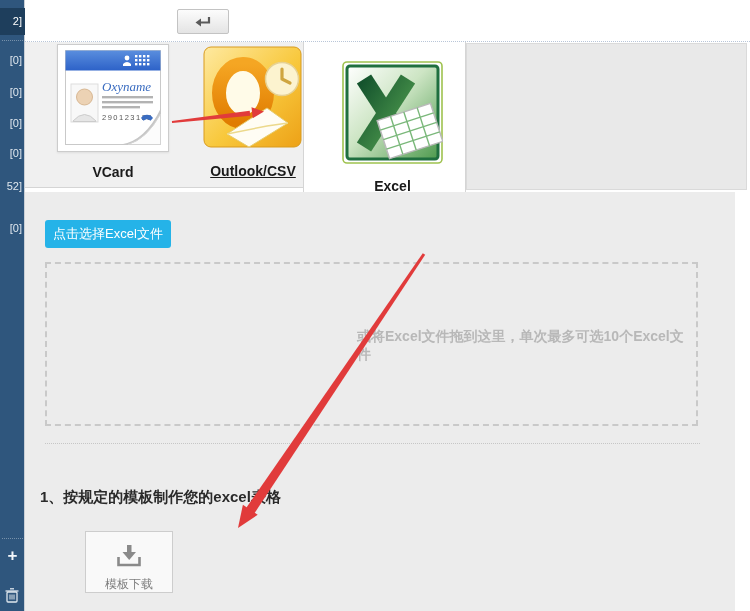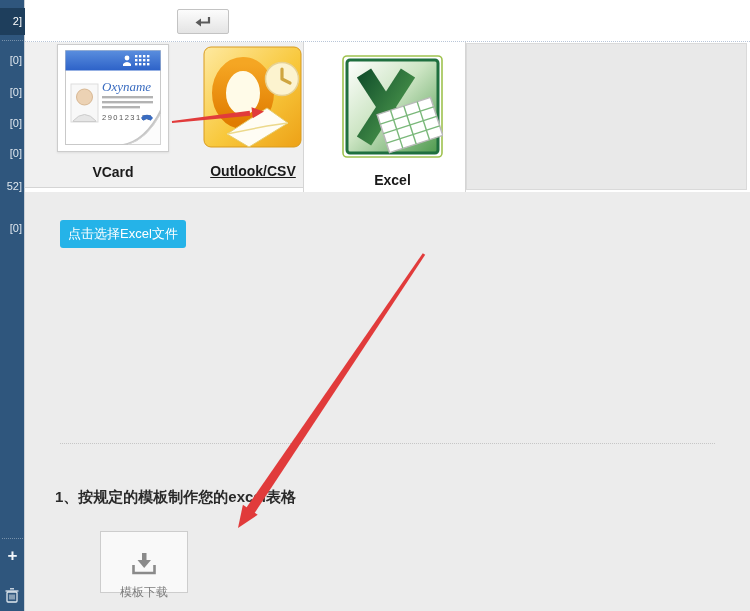--- a/index.html
+++ b/index.html
@@ -32,32 +32,32 @@
   .activeTab { position:absolute; left:278px; top:0; width:163px; height:150px; background:#fff;
     border-left:1px solid #d5d5d5; border-right:1px solid #d5d5d5; }
   .zoneB { position:absolute; left:441px; top:1px; width:281px; height:147px;
     background:#e9e9e9; border:1px solid #dadada; }
   .tabgroup { position:absolute; top:2px; text-align:center; cursor:pointer; }
   .tablabel { display:block; margin-top:12px; font-size:14px; font-weight:bold; color:#1a1a1a; }
   .vcard-box { width:112px; height:108px; background:#fff; border:1px solid #cccccc;
     padding:5px 7px; box-shadow:0 1px 2px rgba(0,0,0,.08);text-decoration:underline; }
 
   
-  .content { position:absolute; left:25px; top:192px; width:725px; height:419px; background:#ececec; }
+  .content { position:absolute; left:10px; top:192px; width:725px; height:419px; background:#ececec; }
   .select-btn { position:absolute; left:35px; top:28px; width:126px; height:28px;
     background:#25b3e8; border:none; border-radius:3px; color:#fff; font-size:13px;
     font-family:"Liberation Sans", sans-serif; cursor:pointer; }
   .dropzone { position:absolute; left:35px; top:70px; width:653px; height:164px;
     border:2px dashed #c9c9c9; cursor:pointer; }
   .drop-hint { position:absolute; left:310px; top:64px; font-size:14px; font-weight:bold; color:#b8b8b8; }
   .sep { position:absolute; left:35px; top:251px; width:655px; border-top:1px dotted #c6c6c6; }
   .guide-title { position:absolute; left:37px; top:266px; font-size:15px; font-weight:bold; color:#4a70a8; }
   .step1 { position:absolute; left:30px; top:296px; font-size:15px; font-weight:bold; color:#2a2a2a; }
   .template-box { position:absolute; left:75px; top:339px; width:88px; height:62px;
-    background:#f9f9f9; border:1px solid #cdcdcd; cursor:pointer; text-align:center; padding-top:20px; }
+    background:#f9f9f9; border:1px solid #cdcdcd; cursor:pointer; text-align:center; padding-top:12px; }
   .template-label { display:block; margin-top:5px; font-size:12px; color:#7d7d7d; }
 
   
   .arrows { position:absolute; left:0; top:0; width:750px; height:611px; z-index:40; pointer-events:none; }
 </style>
 </head>
 <body>
 
 <div class="sidebar">
   <div class="side-item selected" style="top:8px;">2]</div>
@@ -159,21 +159,21 @@
         <ellipse cx="40" cy="47" rx="24" ry="29" fill="#fffbe8" stroke="url(#oo)" stroke-width="14"></ellipse>
         <circle cx="79" cy="33" r="16.5" fill="#fcf3cf" stroke="#e6d193" stroke-width="1.5"></circle>
         <path d="M79,33 L79,23 M79,33 L87,37" fill="none" stroke="#cfa53f" stroke-width="3.2" stroke-linecap="round"></path>
         <polygon points="24,88 64,62 85,77 46,101" fill="#fffdf4" stroke="#e6cb6e"></polygon>
         <polyline points="24,88 64,80 85,77" fill="none" stroke="#ecd98c" stroke-width="1.5"></polyline>
       </svg>
     </div>
     <span class="tablabel" style="margin-top:9px;text-decoration:underline;">Outlook/CSV</span>
   </div>
 
-  <div class="tabgroup" style="left:317px; width:101px; top:13px;">
+  <div class="tabgroup" style="left:317px; width:101px; top:19px;">
     <div>
       <svg width="101" height="104" viewBox="0 0 101 104">
         <defs>
           <linearGradient id="exbg" x1="0" y1="0" x2="1" y2="1">
             <stop offset="0" stop-color="#ffffff"></stop>
               <stop offset="0.45" stop-color="#cde5c4"></stop>
               <stop offset="1" stop-color="#4e9a4e"></stop>
           </linearGradient>
           <linearGradient id="exx" x1="0" y1="0" x2="1" y2="1">
             <stop offset="0" stop-color="#14532d"></stop>
@@ -197,20 +197,23 @@
         </g>
       </svg>
     </div>
     <span class="tablabel" style="margin-top:9px;">Excel</span>
   </div>
 </div>
 
 <div class="content">
   <button class="select-btn">点击选择Excel文件</button>
 
+  <div class="dropzone">
+    <span class="drop-hint">或将Excel文件拖到这里，单次最多可选10个Excel文件</span>
+  </div>
 
   <div class="sep"></div>
 
   <div class="step1">1、按规定的模板制作您的excel表格</div>
 
   <div class="template-box">
     <span>
       <svg width="26" height="23" viewBox="0 0 26 23">
         <rect x="11" y="1" width="4.5" height="7" fill="#8a8a8a"></rect>
         <polygon points="6.5,8 20,8 13.2,16" fill="#8a8a8a"></polygon>

